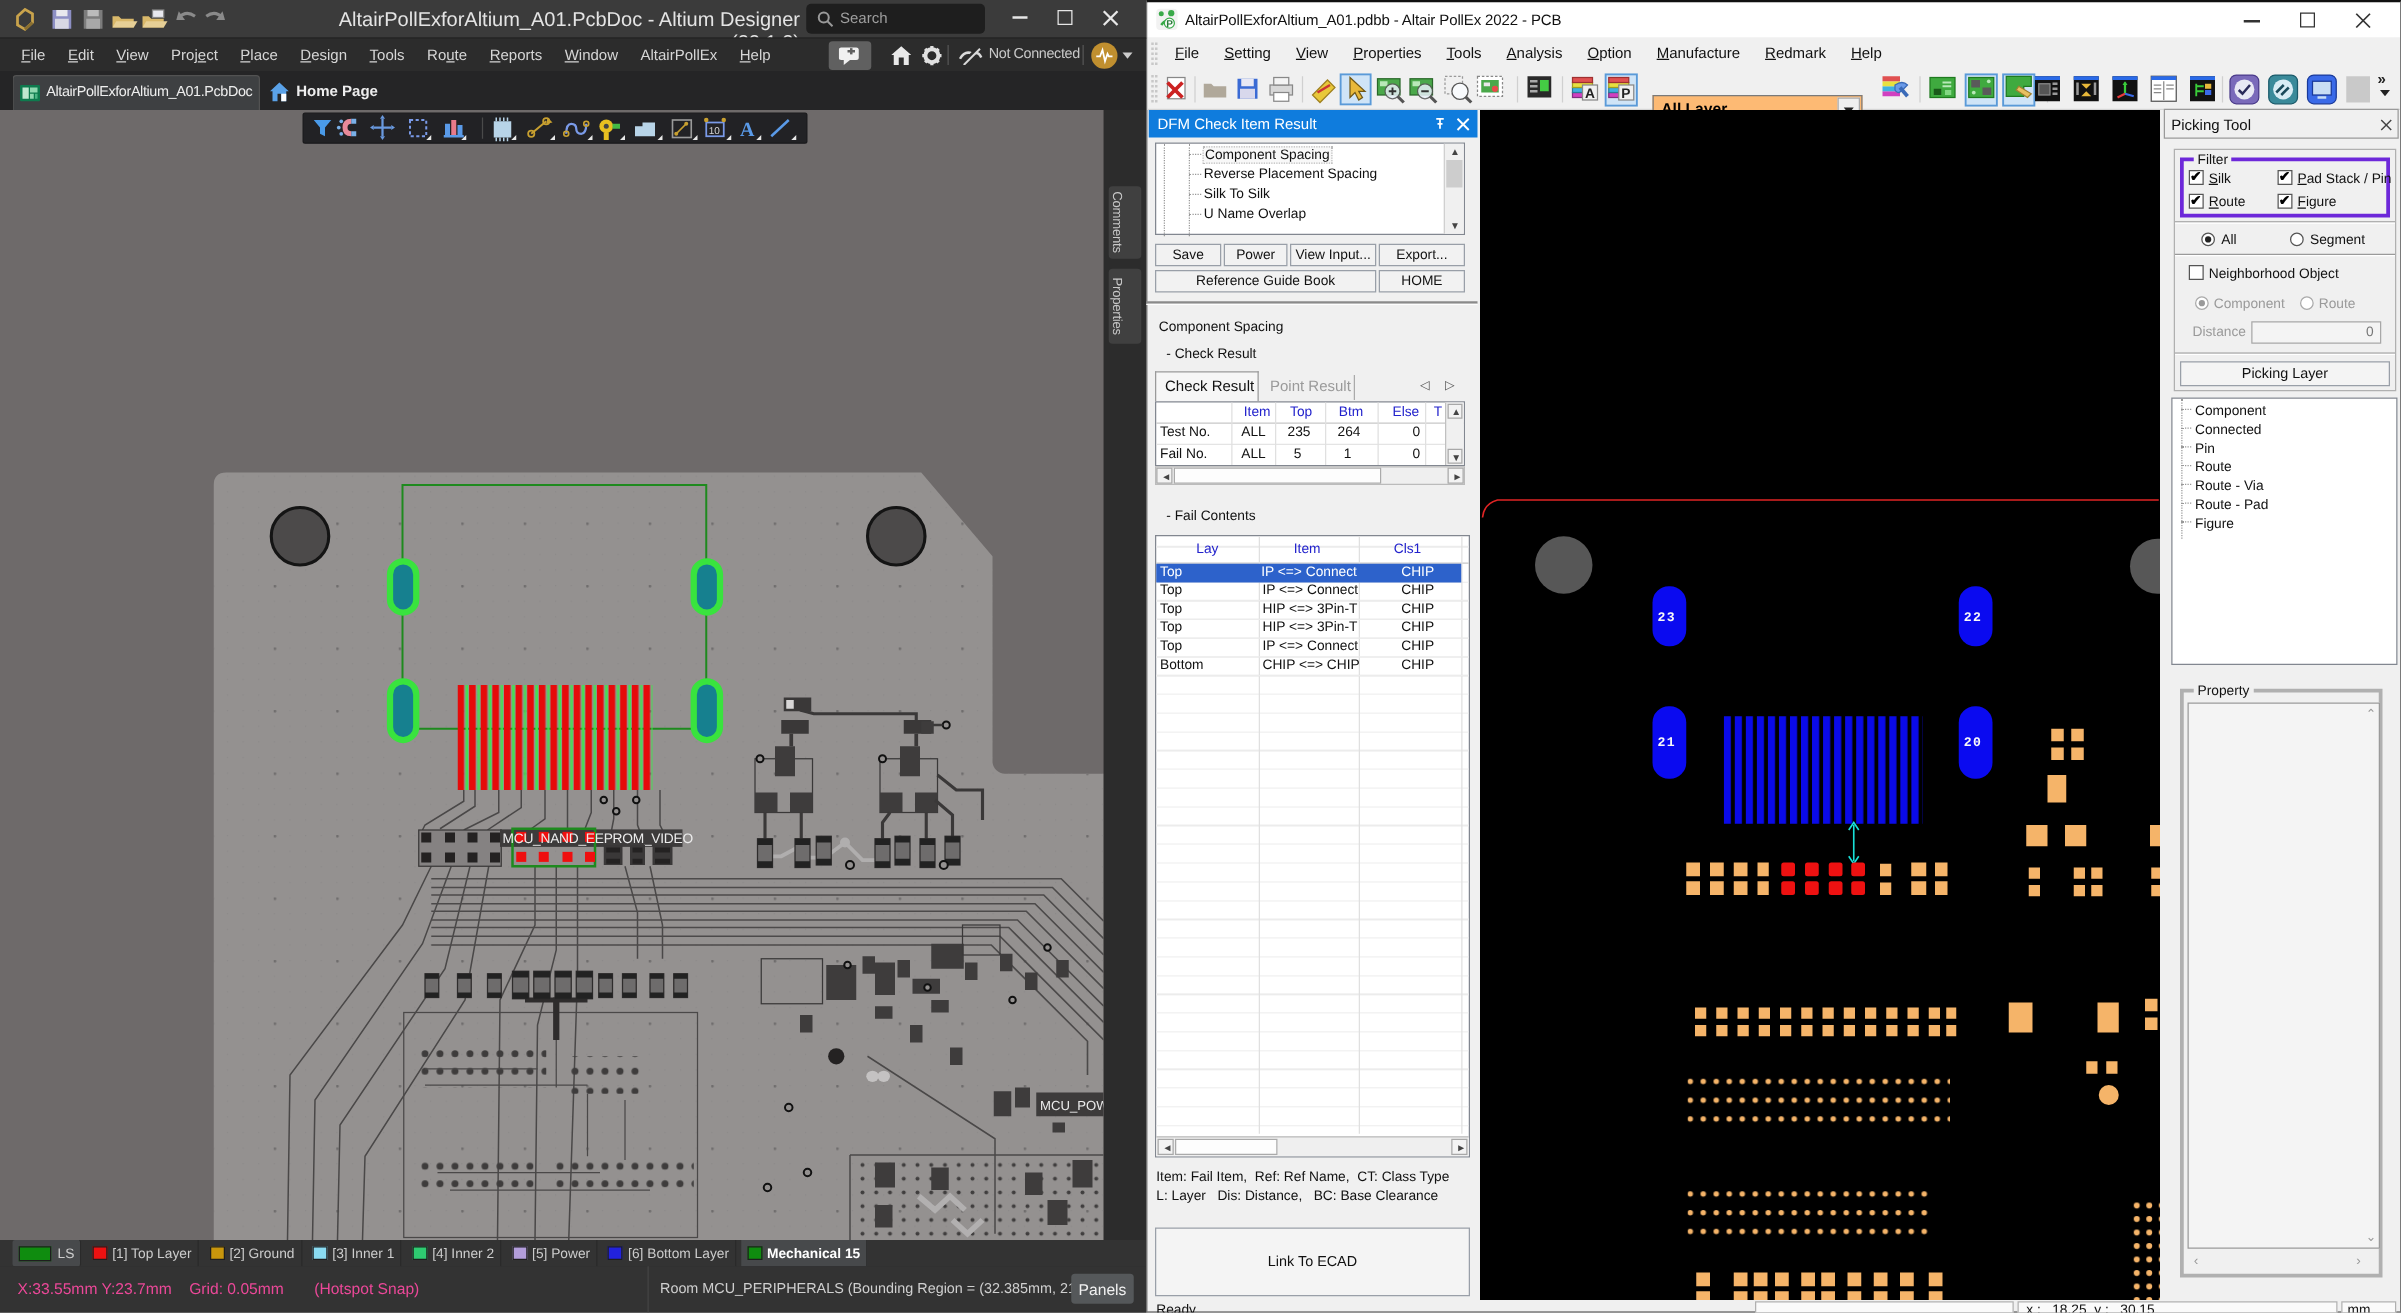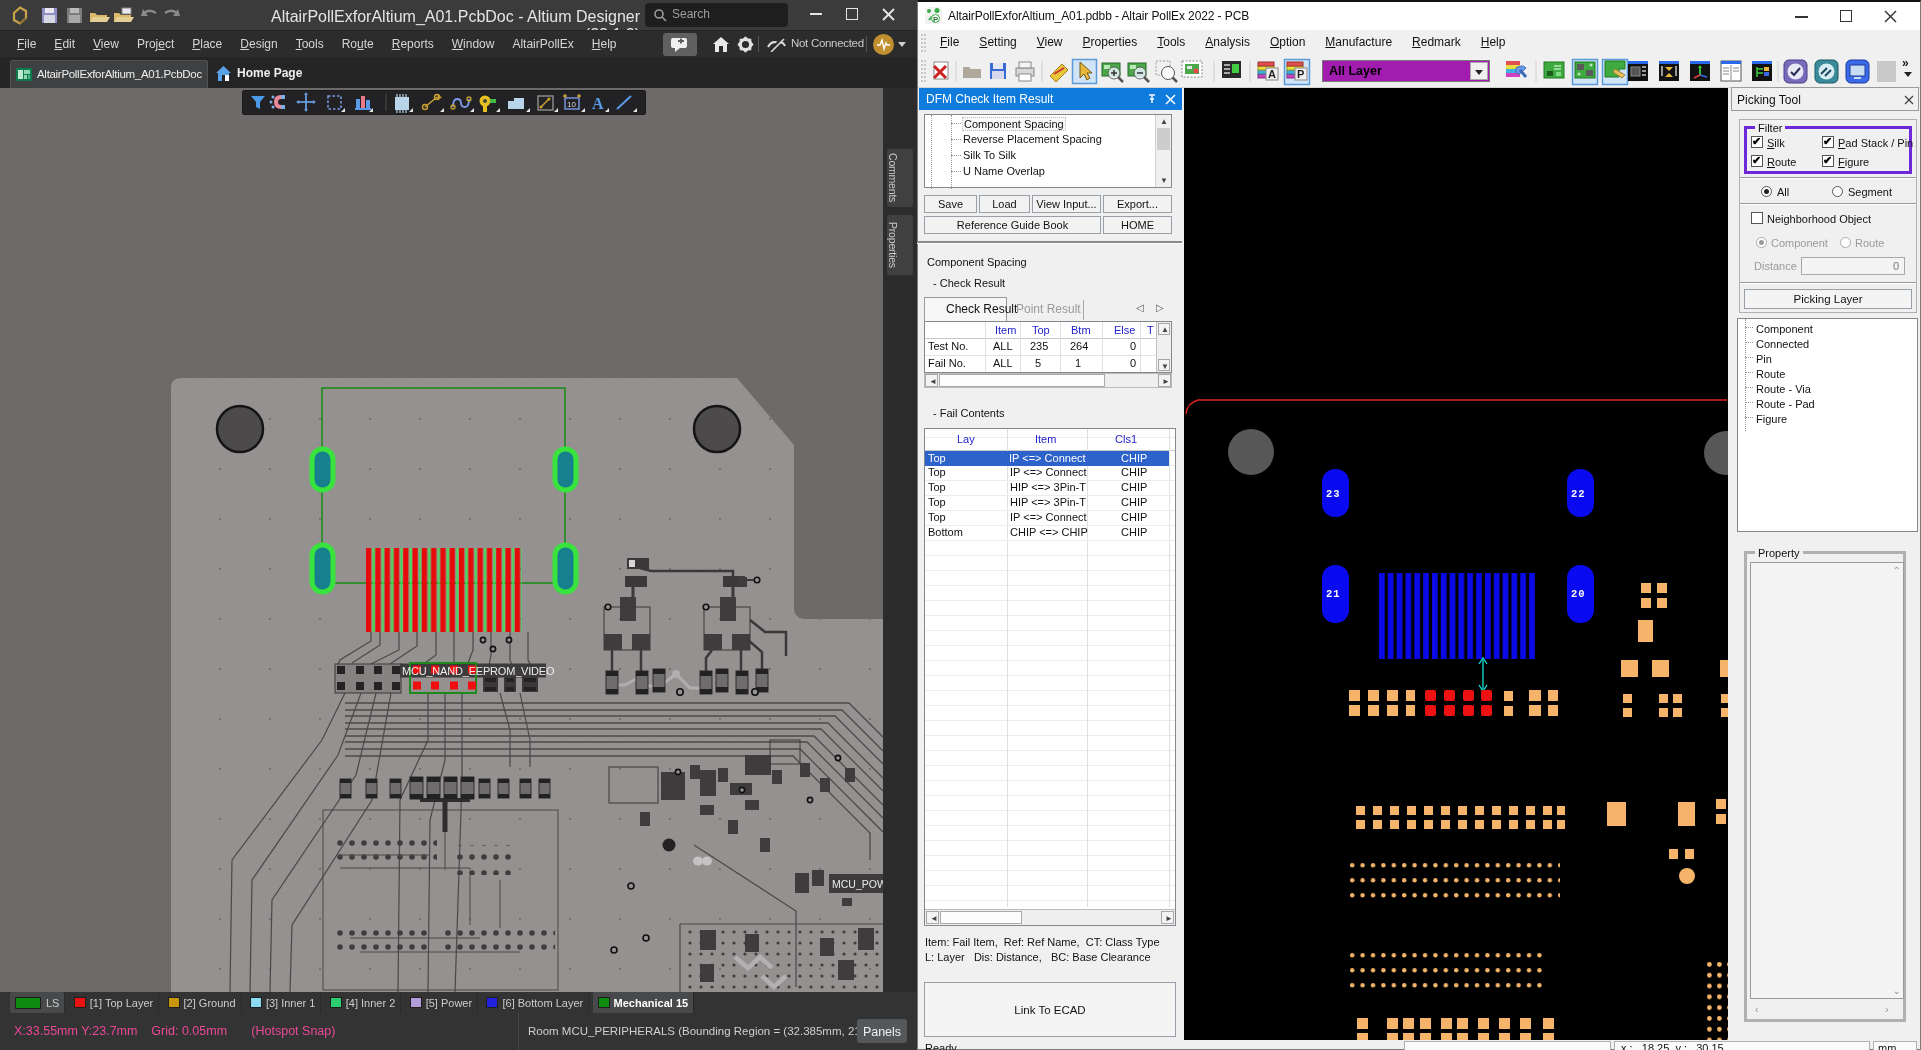--- a/index.html
+++ b/index.html
@@ -650,21 +650,21 @@
         <g>
           <rect x="0" y="14" width="16" height="4" fill="#d040c0" stroke="#803080"></rect>
           <rect x="0" y="10" width="16" height="4" fill="#40b0e0" stroke="#2a7a9a"></rect>
           <rect x="0" y="6" width="16" height="4" fill="#e8e040" stroke="#a0a020"></rect>
           <rect x="0" y="2" width="16" height="4" fill="#e05050" stroke="#a03030"></rect>
         </g>
         <rect x="8" y="8" width="12" height="12" fill="#f0f0f0" stroke="#888"></rect>
         <text x="10" y="18" font-size="11" font-weight="bold" fill="#222">P</text>
       </g>
 </svg>
-<div class="a" style="left:404px;top:4px;width:168px;height:22px;background:#a21caf;border:1px solid #7a7a7a">
+<div class="a" style="left:404px;top:20px;width:168px;height:22px;background:#fdba74;border:1px solid #7a7a7a">
  <div class="a" style="left:6px;top:3px;font-size:12.5px;font-weight:bold;color:#000">All Layer</div>
  <div class="a" style="right:1px;top:1px;width:18px;height:18px;background:#f0f0f0;border:1px solid #aaa">
         <div class="a" style="left:4px;top:7px;border-left:4.5px solid transparent;border-right:4.5px solid transparent;border-top:5px solid #222"></div>
       </div>
 </div>
 <svg class="a" style="left:580px;top:2px" width="422" height="28">
 <g transform="translate(8,2)">
         <g>
           <rect x="0" y="13" width="14" height="4" fill="#d040c0"></rect>
           <rect x="0" y="9" width="14" height="4" fill="#40b0e0"></rect>
@@ -791,31 +791,31 @@
  <div class="a lbl11" style="left:38px;top:18px">Reverse Placement Spacing</div>
  <div class="a lbl11" style="left:38px;top:34px">Silk To Silk</div>
  <div class="a lbl11" style="left:38px;top:50px">U Name Overlap</div>
  <div class="a" style="right:0;top:0;width:16px;height:72px;background:#f0f0f0;border-left:1px solid #d0d0d0">
   <div class="a arr" style="left:4px;top:2px">▲</div>
   <div class="a" style="left:1px;top:13px;width:13px;height:22px;background:#cdcdcd"></div>
   <div class="a arr" style="left:4px;bottom:2px">▼</div>
  </div>
 </div>
 <div class="a btn" style="left:924px;top:195px;width:53px;height:18px">Save</div>
-<div class="a btn" style="left:979px;top:195px;width:51px;height:18px">Load</div>
+<div class="a btn" style="left:979px;top:195px;width:51px;height:18px">Power</div>
 <div class="a btn" style="left:1032px;top:195px;width:69px;height:18px">View Input...</div>
 <div class="a btn" style="left:1103px;top:195px;width:69px;height:18px">Export...</div>
 <div class="a btn" style="left:924px;top:216px;width:177px;height:18px">Reference Guide Book</div>
 <div class="a btn" style="left:1103px;top:216px;width:69px;height:18px">HOME</div>
 <div class="a" style="left:917px;top:241px;width:265px;height:3px;border-top:2px solid #8a8a8a;border-bottom:1px solid #fdfdfd"></div>
 <div class="a lbl11" style="left:927px;top:256px">Component Spacing</div>
 <div class="a lbl11" style="left:933px;top:277px">- Check Result</div>
 <div class="a" style="left:924px;top:297px;width:248px;height:24px;background:#f0f0f0">
  <div class="a" style="left:0;top:0;width:83px;height:24px;background:#f6f6f6;border:1px solid #999;border-bottom:none"></div>
- <div class="a lbl11" style="left:22px;top:5px;font-size:12px">Check Result</div>
+ <div class="a lbl11" style="left:8px;top:5px;font-size:12px">Check Result</div>
  <div class="a" style="left:84px;top:3px;width:76px;height:20px;border-right:1px solid #aaa"></div>
  <div class="a glbl" style="left:92px;top:5px;font-size:12px">Point Result</div>
  <div class="a" style="left:212px;top:5px;color:#555;font-size:10px">◁</div>
  <div class="a" style="left:232px;top:5px;color:#555;font-size:10px">▷</div>
 </div>
 <div class="a sunk" style="left:924px;top:321px;width:248px;height:52px;background:#fff">
  <div class="a" style="left:0;top:16px;width:246px;height:1px;background:#c8c8c8"></div>
  <div class="a" style="left:0;top:33px;width:231px;height:1px;background:#e4e4e4"></div>
  <div class="a hdrtxt" style="position:absolute;left:70px;top:2px">Item</div>
  <div class="a hdrtxt" style="position:absolute;left:107px;top:2px">Top</div>

